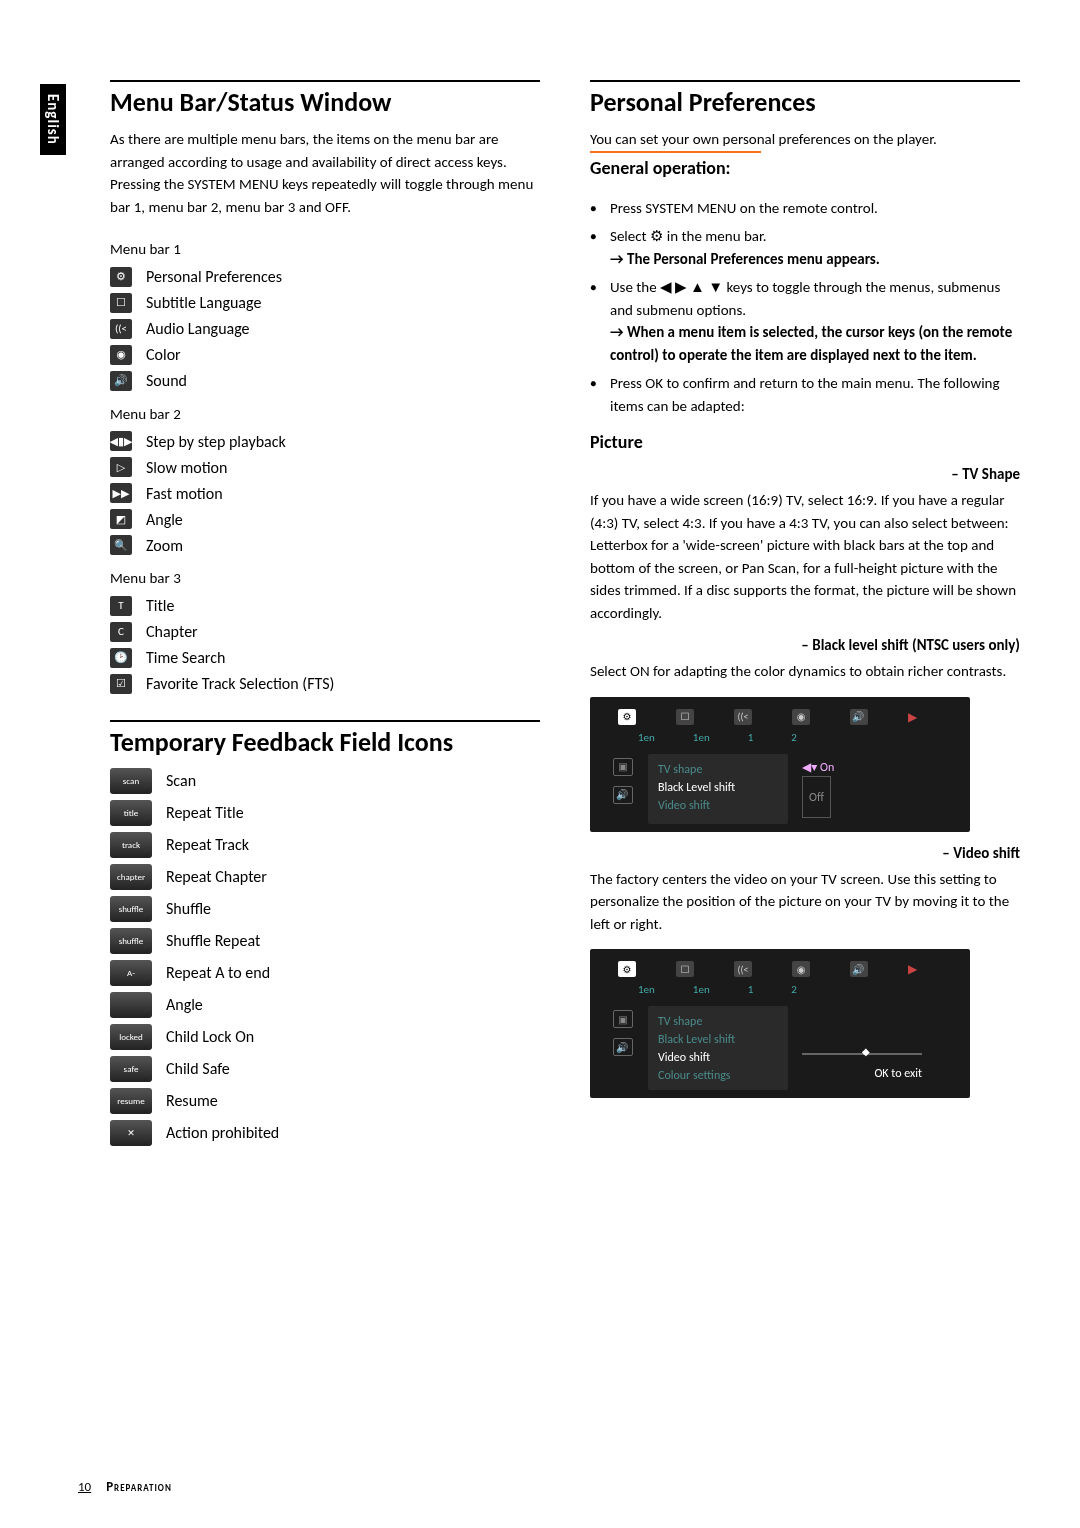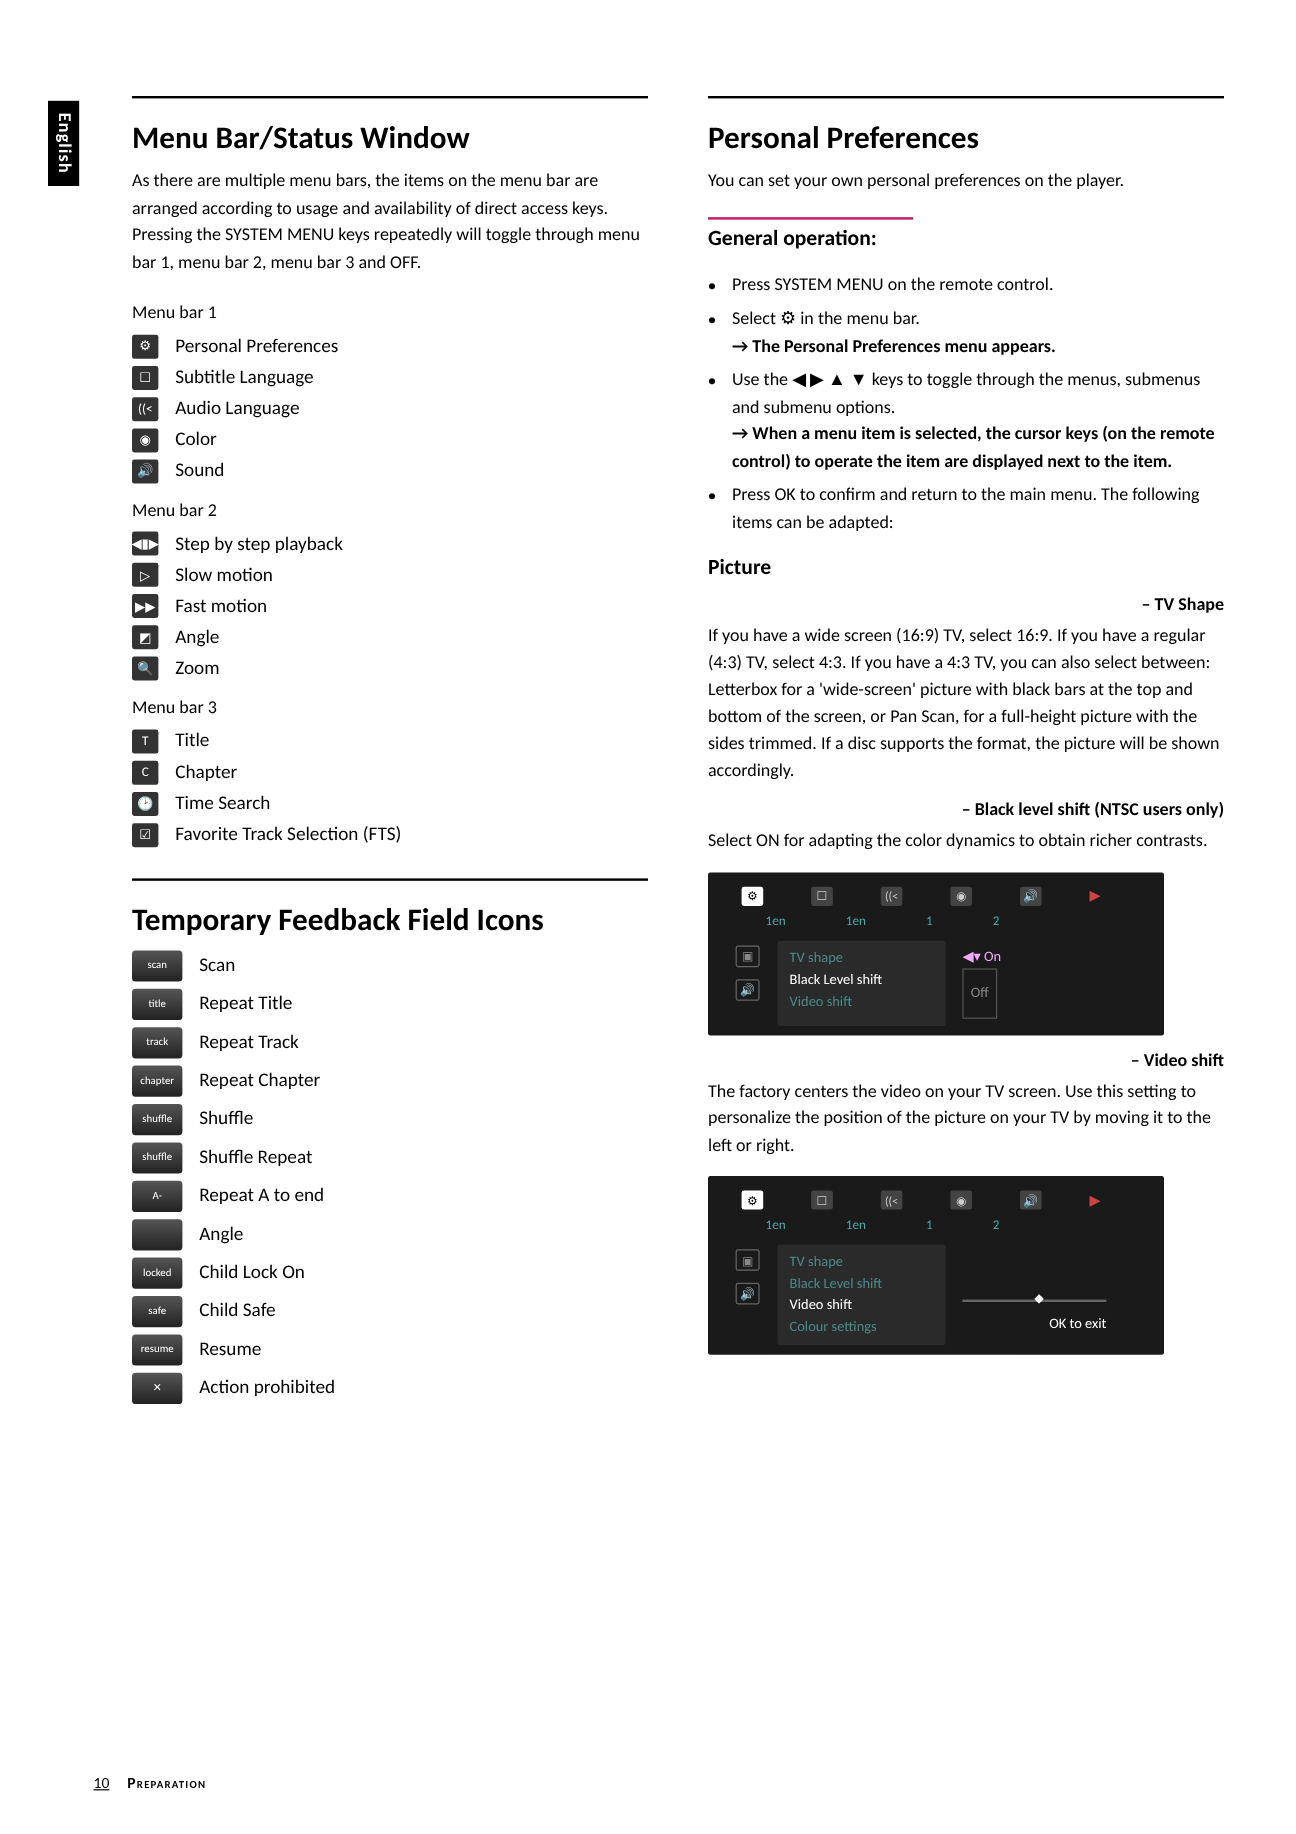--- a/index.html
+++ b/index.html
@@ -26,29 +26,28 @@
   .page {
     padding: 80px 60px 40px 110px;
     display: flex;
     gap: 50px;
   }
   .col { flex: 1; }
   h1 {
     font-size: 26px;
     font-weight: bold;
     border-top: 2px solid #000;
-    padding-top: 16px;
+    padding-top: 4px;
     margin-bottom: 10px;
   }
   h2 {
     font-size: 18px;
     font-weight: bold;
-    border-top: 2px solid #be185d;
+    border-top: 2px solid #f97316;
     padding-top: 4px;
-    margin-top: 18px;
     margin-bottom: 10px;
     display: inline-block;
     padding-right: 30px;
   }
   h3 {
     font-size: 18px;
     font-weight: bold;
     margin-top: 14px;
     margin-bottom: 8px;
   }
@@ -84,21 +83,21 @@
     background: #1a1a1a;
     border-radius: 2px;
     padding: 8px;
     margin-top: 14px;
     color: #888;
     font-size: 12px;
   }
   .ss-tabs { display: flex; gap: 40px; padding: 4px 20px; align-items:center; }
   .ss-tabs .ticon { width: 18px; height: 16px; background:#444; border-radius:2px; display:flex; align-items:center; justify-content:center; color:#ccc; font-size:10px;}
   .ss-tabs .ticon.active { background:#fff; color:#000; }
-  .ss-sub { display: flex; gap: 50px; padding: 2px 40px; font-size: 11px; color:#4aa; }
+  .ss-sub { display: flex; gap: 38px; padding: 2px 40px; font-size: 11px; color:#4aa; }
   .ss-body { display: flex; margin-top: 8px; }
   .ss-left { width: 50px; display:flex; flex-direction:column; gap:10px; align-items:center; padding-top:4px;}
   .ss-left .sicon { width:20px; height:18px; border:1px solid #666; border-radius:2px; color:#888; font-size:10px; display:flex; align-items:center; justify-content:center;}
   .ss-menu { background:#2a2a2a; padding:6px 10px; border-radius:2px; min-width:140px;}
   .ss-menu div { padding:2px 0; color:#4a8a8a; font-size:12px;}
   .ss-menu div.sel { color:#fff; }
   .ss-right { padding: 6px 14px; font-size:12px; }
   .ss-right .on { color:#f0abfc; }
   .ss-right .off { border:1px solid #555; padding:13px 6px; display:inline-block; margin-top:2px;}
   .slider { display:inline-block; width:120px; height:2px; background:#666; position:relative; vertical-align:middle;}

